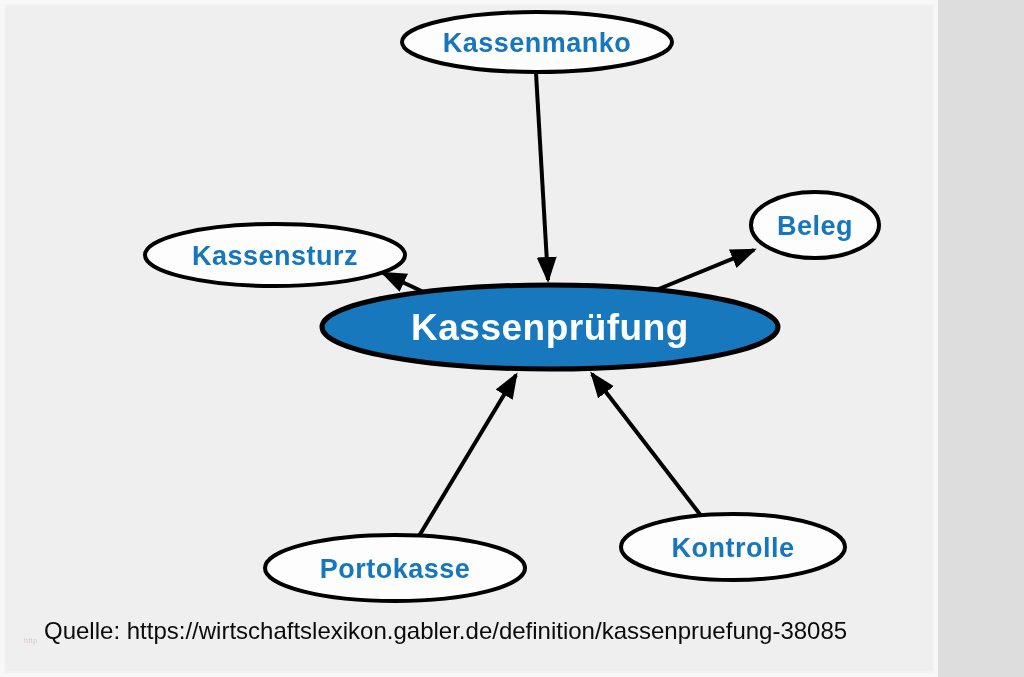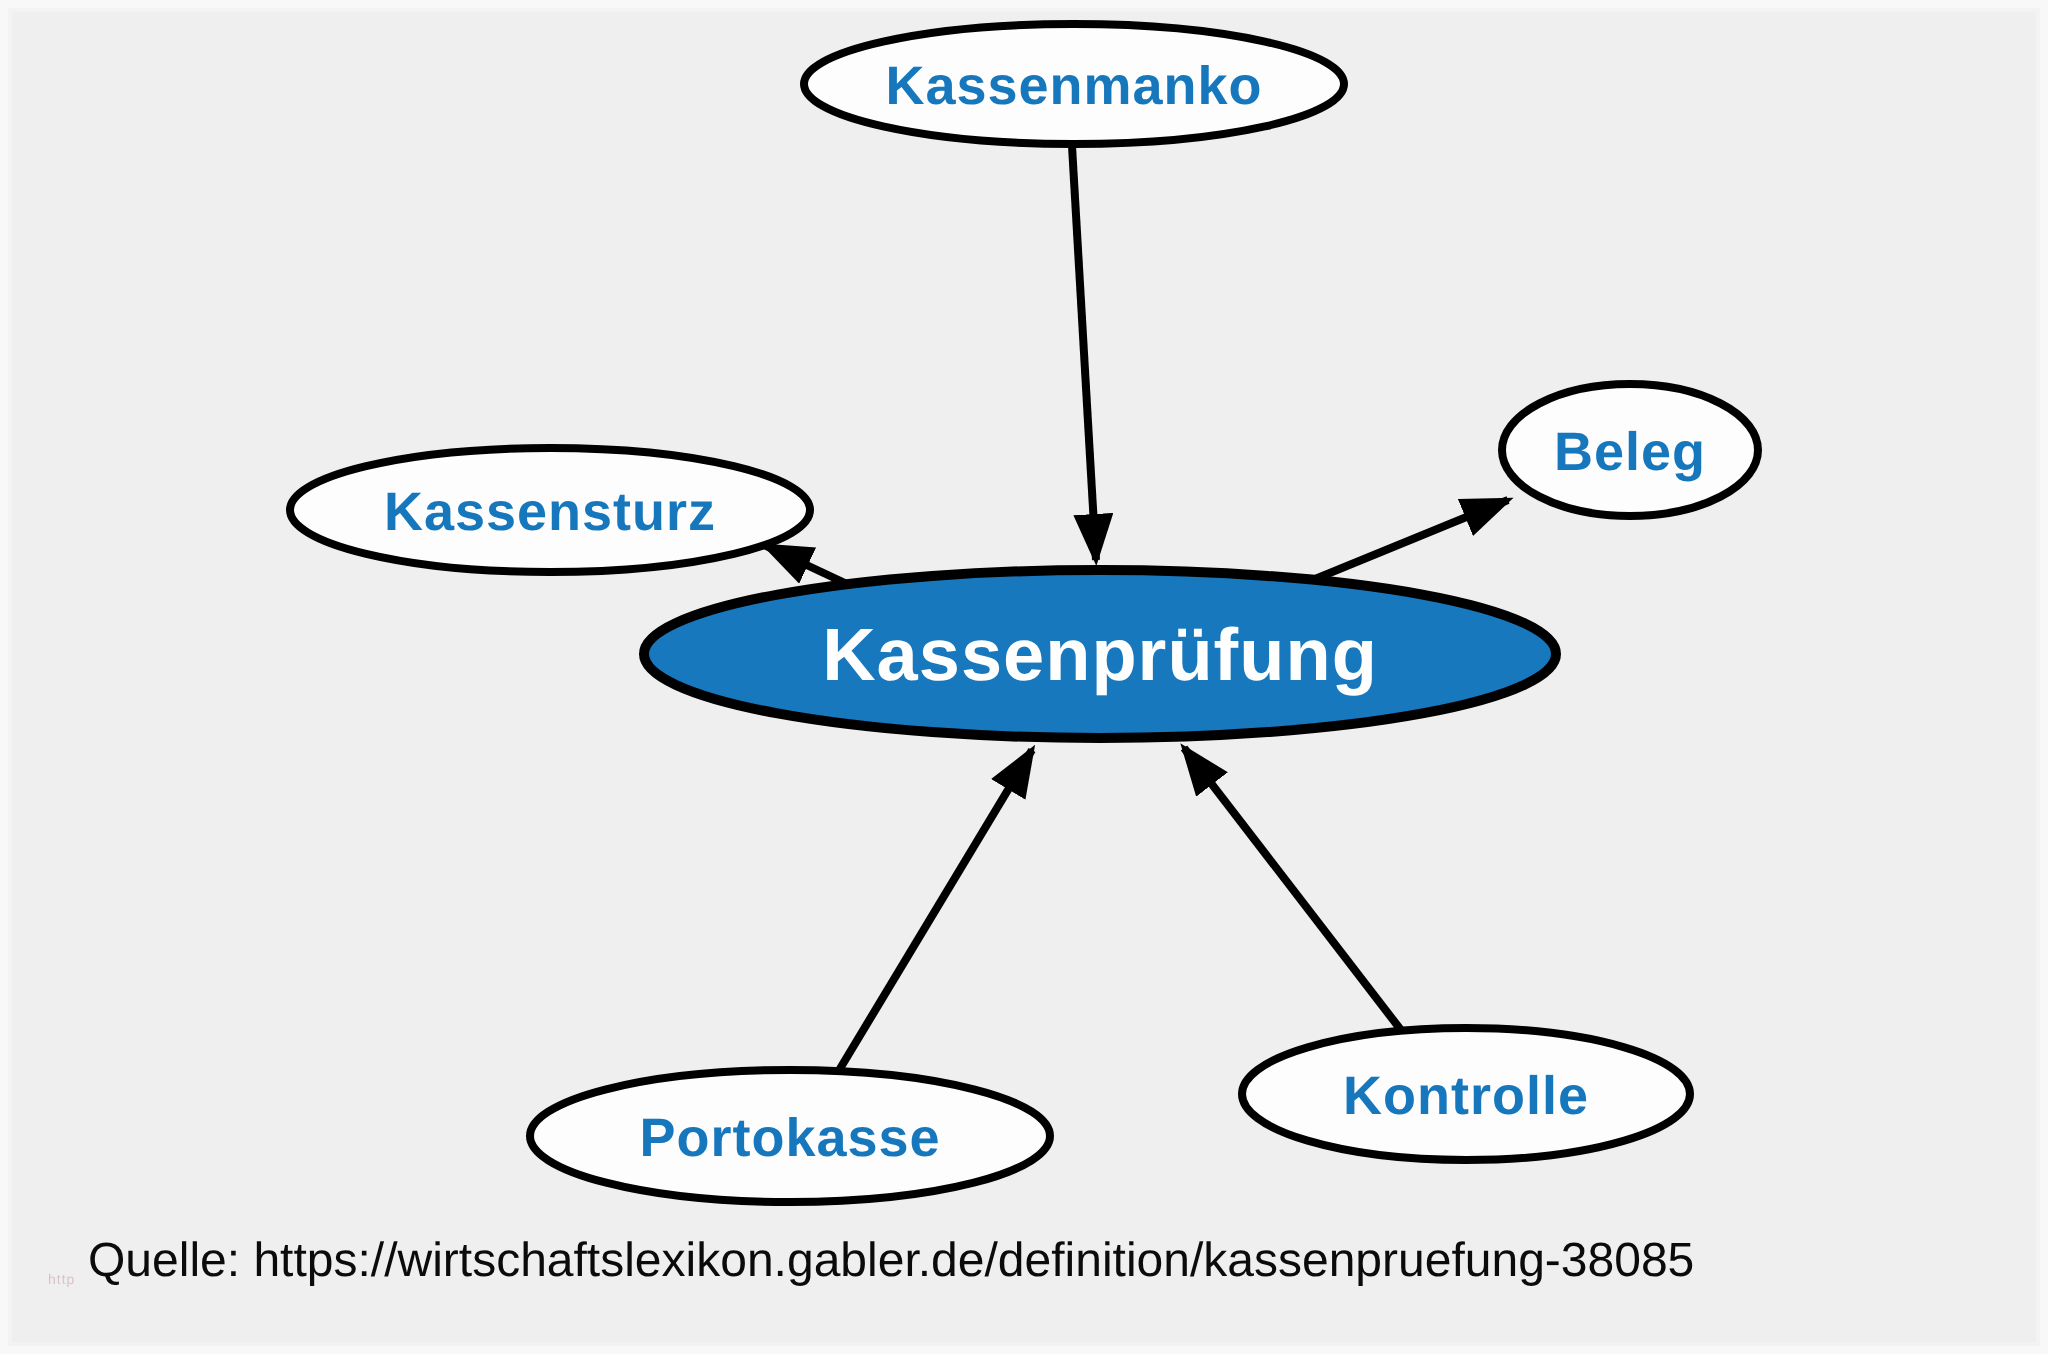--- a/index.html
+++ b/index.html
@@ -1,18 +1,18 @@
 <!DOCTYPE html>
 <html><head>
 <meta charset="utf-8">
 <style>
   html, body { margin: 0; padding: 0; background: #dddddd; }
   .canvas {
     position: relative;
-    width: 1024px;
+    width: 938px;
     height: 677px;
     background: #efefef;
     overflow: hidden;
     box-shadow: inset 0 0 0 4px rgba(255,255,255,0.45), inset 0 0 0 6px rgba(255,255,255,0.25);
     font-family: "Liberation Sans", sans-serif;
   }
   svg.diagram { position: absolute; left: 0; top: 0; width: 1024px; height: 677px; }
   .edge-line { stroke: #000000; stroke-width: 4; fill: none; }
   .node-ellipse { stroke: #000000; stroke-width: 4; }
   .center-ellipse { stroke: #000000; stroke-width: 5; }

